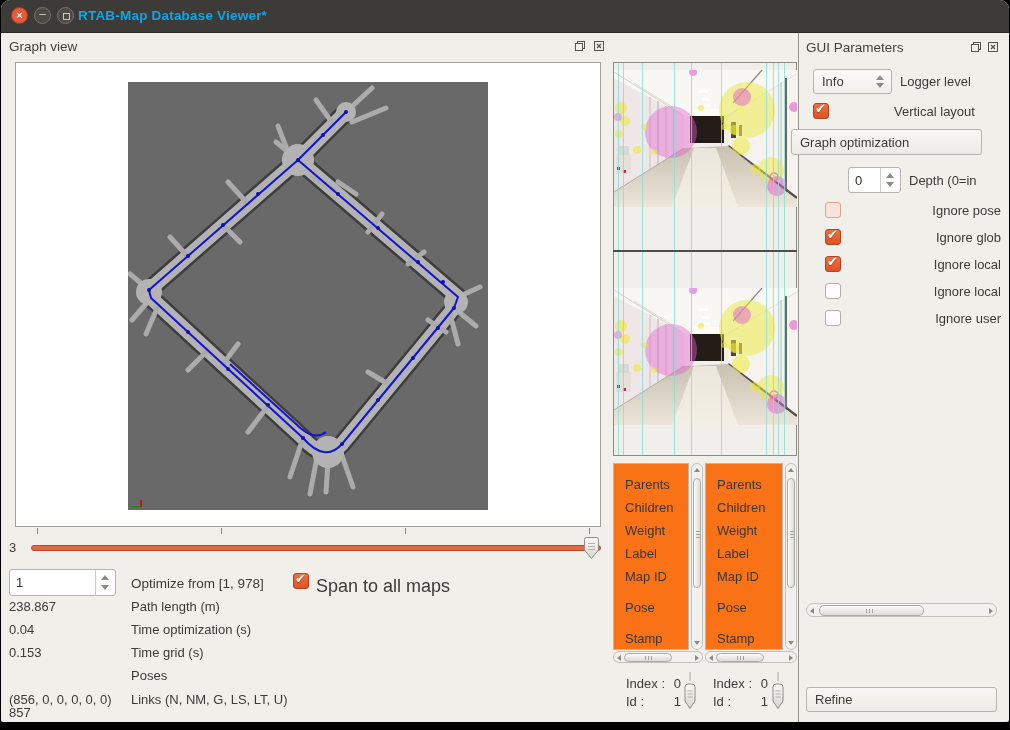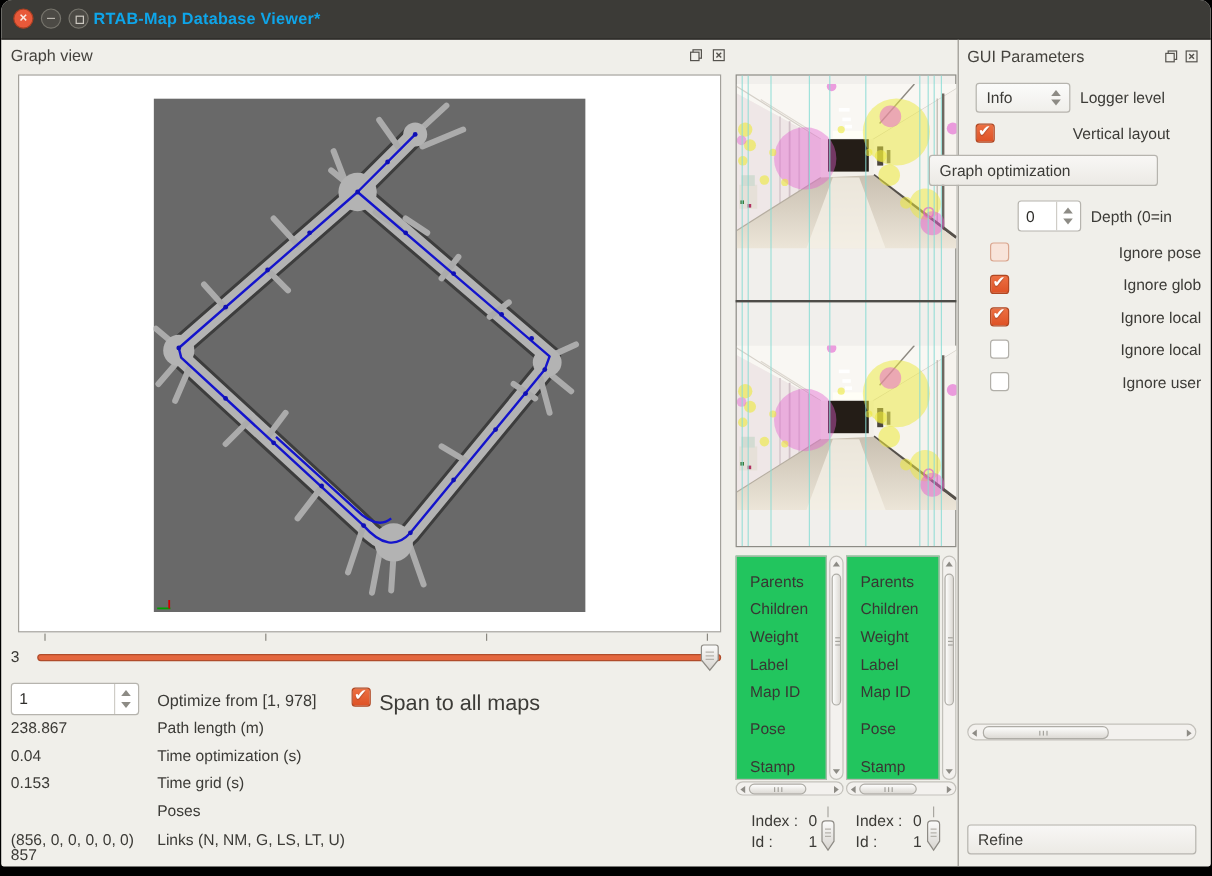--- a/index.html
+++ b/index.html
@@ -43,21 +43,21 @@
   .hthumb{position:absolute;top:1px;height:9px;background:linear-gradient(#fdfdfc,#dddad5);border:1px solid #aeaca6;border-radius:5px;box-sizing:border-box;}
   .hgrip{position:absolute;top:2px;width:1px;height:4px;background:#a5a39d;}
   .harrow-l{position:absolute;left:3px;top:3px;width:0;height:0;border-top:3px solid transparent;border-bottom:3px solid transparent;border-right:4px solid #8d8b85;}
   .harrow-r{position:absolute;right:3px;top:3px;width:0;height:0;border-top:3px solid transparent;border-bottom:3px solid transparent;border-left:4px solid #8d8b85;}
   .vscroll{background:#f3f1ee;border:1px solid #c3c1bb;border-radius:7px;box-sizing:border-box;}
   .vthumb{position:absolute;left:1px;width:8px;background:linear-gradient(90deg,#fdfdfc,#dddad5);border:1px solid #aeaca6;border-radius:5px;box-sizing:border-box;}
   .vgrip{position:absolute;left:2px;height:1px;width:4px;background:#a5a39d;}
   .varrow-u{position:absolute;left:2px;width:0;height:0;border-left:3px solid transparent;border-right:3px solid transparent;border-bottom:4px solid #8d8b85;}
   .varrow-d{position:absolute;left:2px;width:0;height:0;border-left:3px solid transparent;border-right:3px solid transparent;border-top:4px solid #8d8b85;}
   
-  .nodelist{background:#22c55e;border:1px solid #b9b7b1;box-sizing:border-box;}
+  .nodelist{background:#f97316;border:1px solid #b9b7b1;box-sizing:border-box;}
   .nodelist .row{position:absolute;left:11px;height:17px;color:#383733;}
   .cyan{width:1px;top:63px;height:392px;background:#8adcd4;opacity:.8;}
   .img-panel{left:612px;top:62px;width:184px;height:394px;background:#f1efec;border:1px solid #8d8b85;box-sizing:border-box;}
   .divline{left:612px;top:250px;width:184px;height:2px;background:#4e4c48;}
   .statval{left:8px;height:17px;}
   .statlab{left:130px;height:17px;}
   .rightlab{text-align:right;}
   .vline{width:1px;background:#98968f;}
 </style>
 </head>
@@ -359,21 +359,21 @@
       <div class="tri-down" style="bottom:5px;left:4px;"></div>
     </div>
   </div>
   <div class="abs" style="left:899px;top:74px;">Logger level</div>
 
   <div class="abs checkbox checked" style="left:812px;top:103px;">
       <span class="abs mark">✔</span>
     </div>
   <div class="abs" style="left:893px;top:104px;">Vertical layout</div>
 
-  <div class="abs btn" style="left:773px;top:129px;width:191px;height:26px;">
+  <div class="abs btn" style="left:790px;top:129px;width:191px;height:26px;">
       <span>Graph optimization</span>
     </div>
 
   <div class="abs spinbox" style="left:847px;top:167px;width:53px;height:26px;">
     <input value="0" style="">
     <div class="spin-arrows">
       <div class="tri-up" style="top:5px;"></div>
       <div class="tri-down" style="bottom:5px;"></div>
     </div>
   </div>

